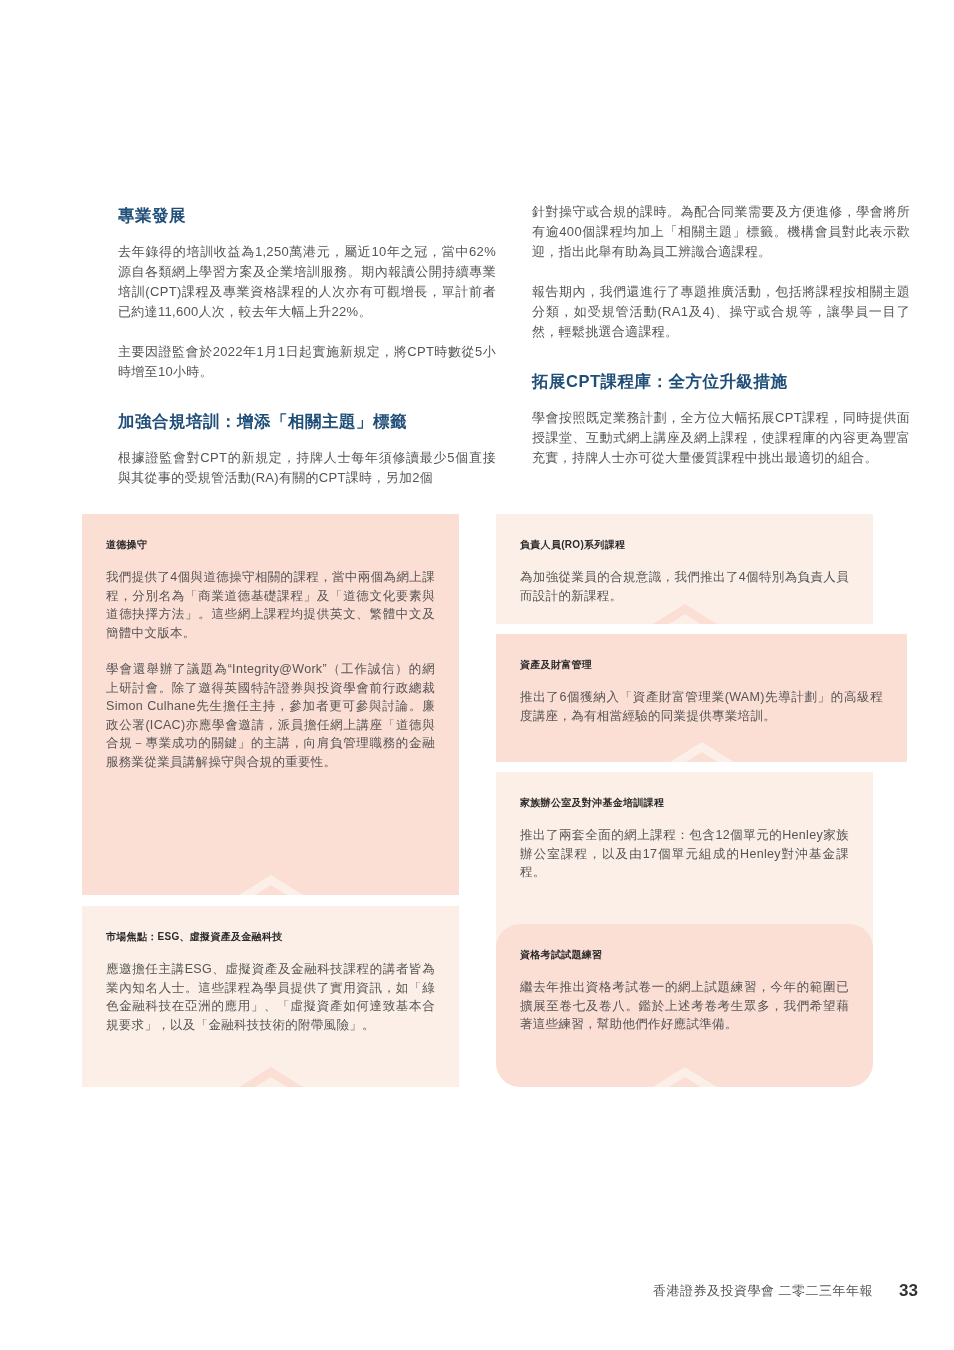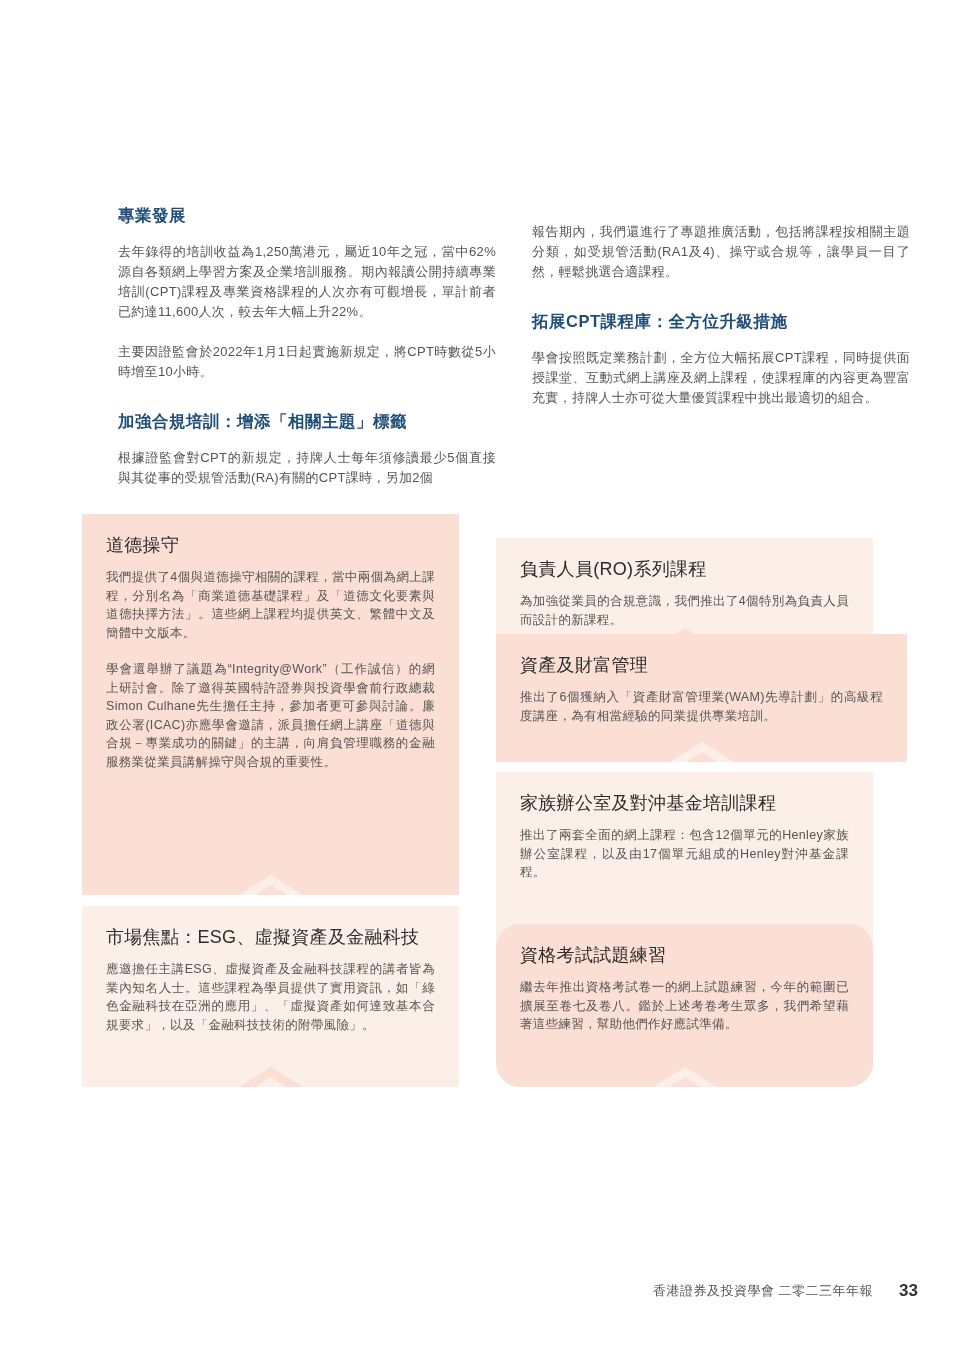--- a/index.html
+++ b/index.html
@@ -9,21 +9,21 @@
   .col-left { left:82px; top:204px; }
   .col-right { left:496px; top:202px; }
   h2 { margin:0; font-size:16.5px; font-weight:bold; color:#1f4e79; letter-spacing:0.5px; line-height:22px; }
   p.body { margin:0; font-size:13px; line-height:20px; color:#555; letter-spacing:0.3px; text-align:justify; }
   .gap-h { height:16px; }
   .gap-p { height:20px; }
   .gap-s { height:28px; }
   .box { position:absolute; overflow:hidden; box-sizing:border-box; padding:22px 24px 0 24px; }
   .pink { background:#fbded4; }
   .cream { background:#fcefe7; }
-  .box h3 { margin:0 0 14px 0; font-size:18px; font-weight:normal; color:#2b2b2b; letter-spacing:0.3px; line-height:18px; }
+  .box h3 { margin:0 0 14px 0; font-size:10px; font-weight:bold; color:#2b2b2b; letter-spacing:0.3px; line-height:18px; }
   .box p { margin:0; font-size:12.5px; line-height:18.5px; color:#555; letter-spacing:0.3px; text-align:justify; }
   .box p + p { margin-top:18px; }
   .chev { position:absolute; bottom:0; width:64px; height:22px; left:50%; margin-left:-32px; }
   .footer { position:absolute; right:36px; top:1281px; display:flex; align-items:center; }
   .footer .title { font-size:13px; color:#555; letter-spacing:0.5px; margin-right:26px; }
   .footer .page { font-size:17px; font-weight:bold; color:#333; }
 </style>
 </head>
 <body>
 
@@ -33,20 +33,21 @@
   <p class="body">去年錄得的培訓收益為1,250萬港元，屬近10年之冠，當中62%源自各類網上學習方案及企業培訓服務。期內報讀公開持續專業培訓(CPT)課程及專業資格課程的人次亦有可觀增長，單計前者已約達11,600人次，較去年大幅上升22%。</p>
   <div class="gap-p"></div>
   <p class="body">主要因證監會於2022年1月1日起實施新規定，將CPT時數從5小時增至10小時。</p>
   <div class="gap-s"></div>
   <h2>加強合規培訓：增添「相關主題」標籤</h2>
   <div class="gap-h"></div>
   <p class="body">根據證監會對CPT的新規定，持牌人士每年須修讀最少5個直接與其從事的受規管活動(RA)有關的CPT課時，另加2個</p>
 </div>
 
 <div class="col col-right">
+  <p class="body">針對操守或合規的課時。為配合同業需要及方便進修，學會將所有逾400個課程均加上「相關主題」標籤。機構會員對此表示歡迎，指出此舉有助為員工辨識合適課程。</p>
   <div class="gap-p"></div>
   <p class="body">報告期內，我們還進行了專題推廣活動，包括將課程按相關主題分類，如受規管活動(RA1及4)、操守或合規等，讓學員一目了然，輕鬆挑選合適課程。</p>
   <div class="gap-s"></div>
   <h2>拓展CPT課程庫：全方位升級措施</h2>
   <div class="gap-h"></div>
   <p class="body">學會按照既定業務計劃，全方位大幅拓展CPT課程，同時提供面授課堂、互動式網上講座及網上課程，使課程庫的內容更為豐富充實，持牌人士亦可從大量優質課程中挑出最適切的組合。</p>
 </div>
 
 <div class="box pink" style="left:82px; top:514px; width:377px; height:381px;">
   <h3>道德操守</h3>
@@ -58,21 +59,21 @@
 </div>
 
 <div class="box cream" style="left:82px; top:906px; width:377px; height:181px;">
   <h3>市場焦點：ESG、虛擬資產及金融科技</h3>
   <p>應邀擔任主講ESG、虛擬資產及金融科技課程的講者皆為業內知名人士。這些課程為學員提供了實用資訊，如「綠色金融科技在亞洲的應用」、「虛擬資產如何達致基本合規要求」，以及「金融科技技術的附帶風險」。</p>
   <svg class="chev" viewBox="0 0 64 22">
       <polygon points="0,22 32,2 64,22 48,22 32,12 16,22" fill="#fbded4"></polygon>
     </svg>
 </div>
 
-<div class="box cream" style="left:496px; top:514px; width:377px; height:110px;margin-top:24px;">
+<div class="box cream" style="left:496px; top:514px; width:377px; height:110px;">
   <h3>負責人員(RO)系列課程</h3>
   <p>為加強從業員的合規意識，我們推出了4個特別為負責人員而設計的新課程。</p>
   <svg class="chev" viewBox="0 0 64 22">
       <polygon points="0,22 32,2 64,22 48,22 32,12 16,22" fill="#fbded4"></polygon>
     </svg>
 </div>
 
 <div class="box pink" style="left:496px; top:634px; width:411px; height:128px;">
   <h3>資產及財富管理</h3>
   <p>推出了6個獲納入「資產財富管理業(WAM)先導計劃」的高級程度講座，為有相當經驗的同業提供專業培訓。</p>

